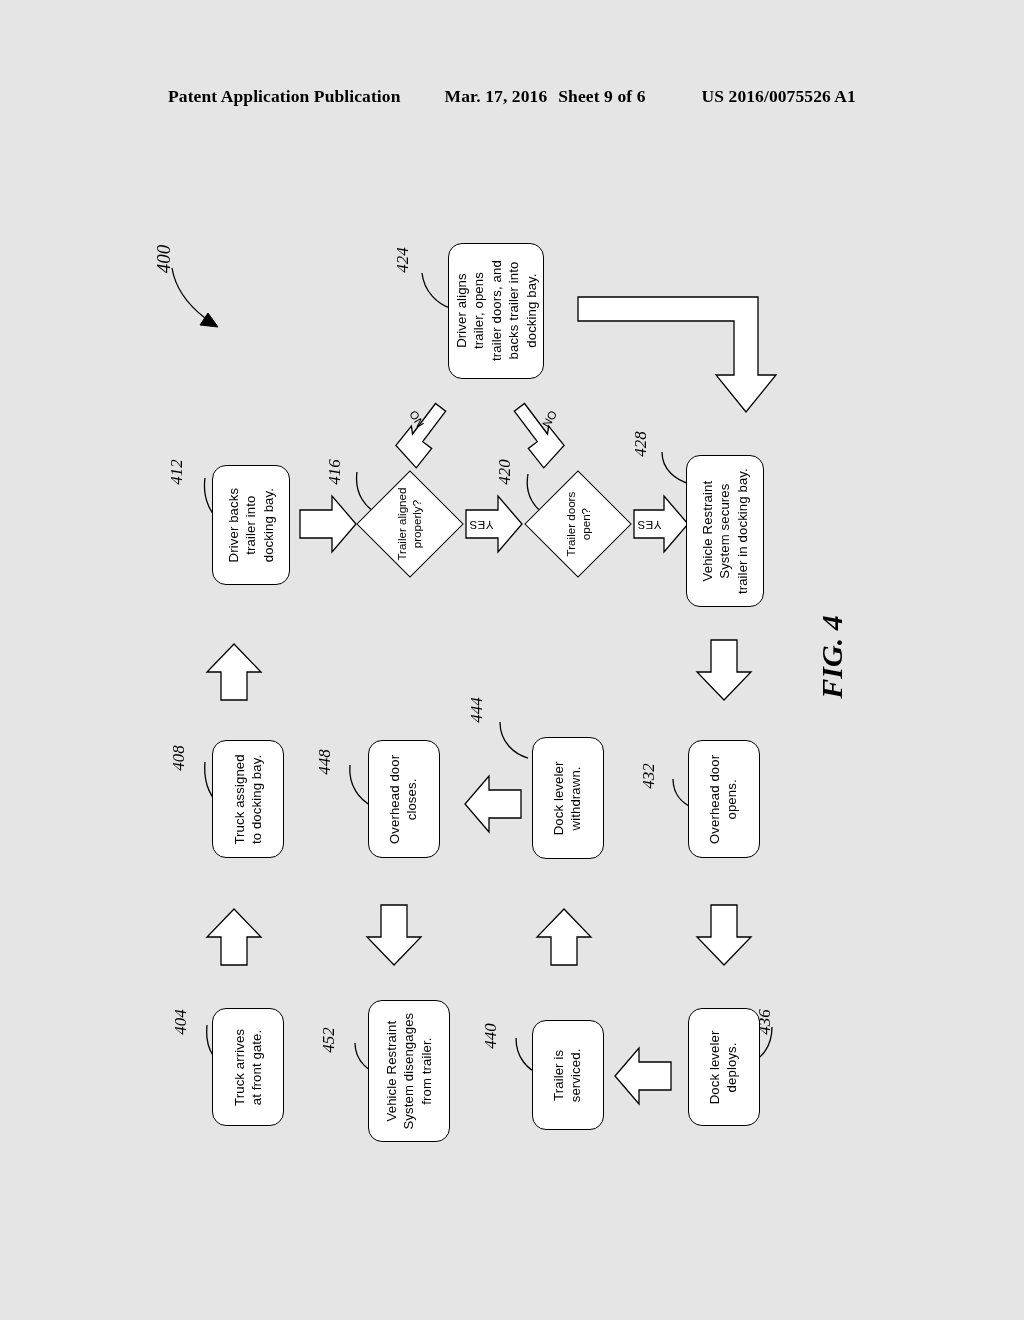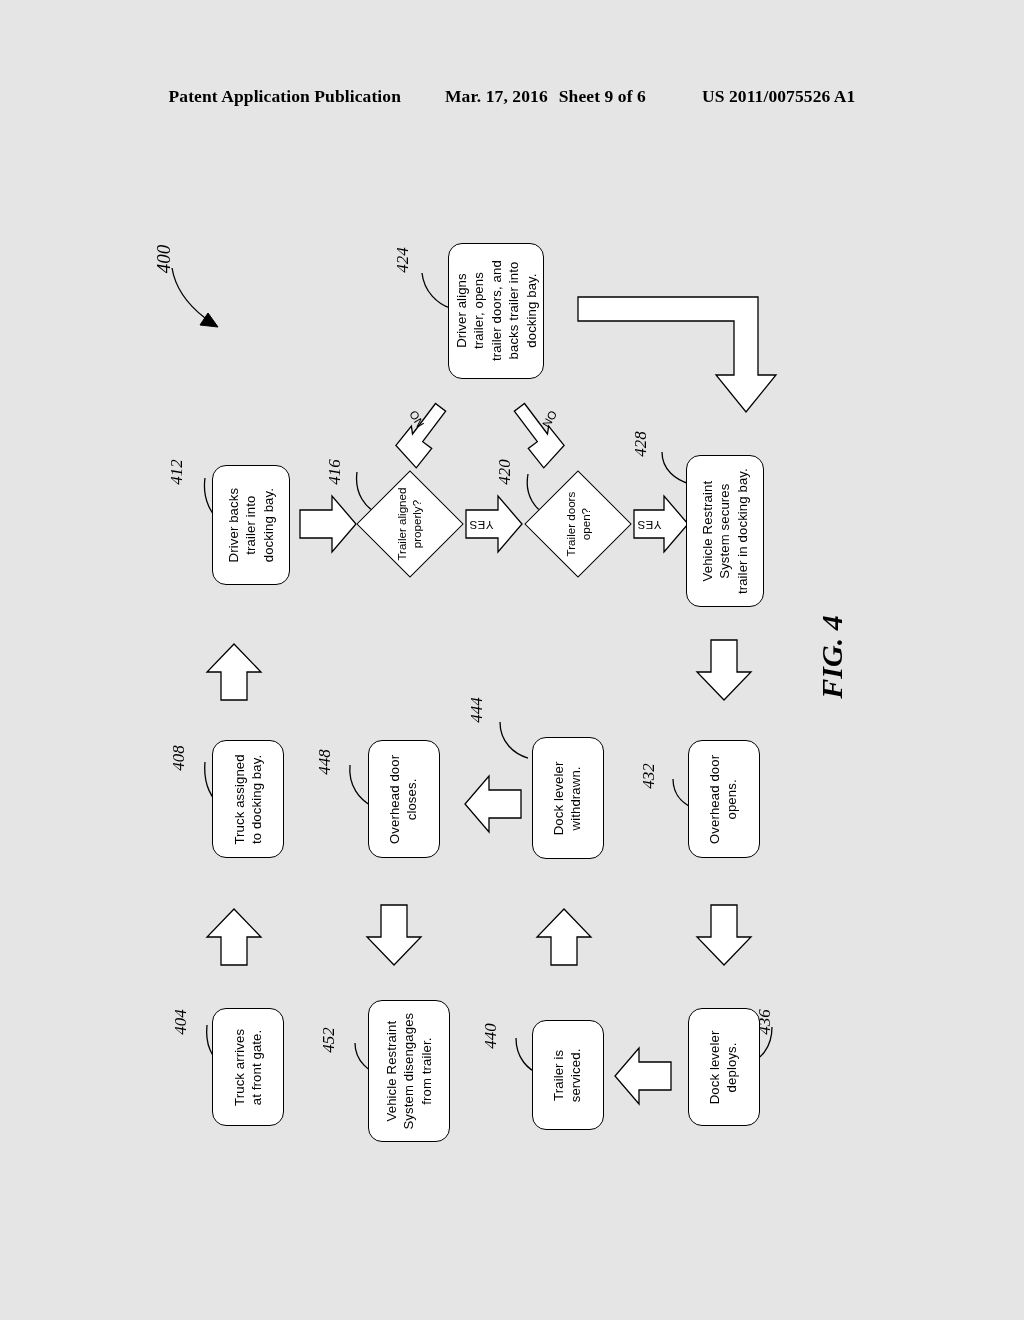--- a/index.html
+++ b/index.html
@@ -135,21 +135,21 @@
 </style>
 </head>
 <body>
 
 <div class="page">
 
   <div class="header">
     <span class="h-pub">Patent Application Publication</span>
     <span class="h-date">Mar. 17, 2016</span>
     <span class="h-sheet">Sheet 9 of 6</span>
-    <span class="h-num">US 2011/0075526 A1</span>
+    <span class="h-num">US 2016/0075526 A1</span>
   </div>
 
   <div class="chart">
 
     <svg class="svg-layer" viewBox="0 0 1024 1320">
       <g fill="none" stroke="#000" stroke-width="1.3">
 
         <path d="M172,268 C176,292 192,308 205,318"></path>
         <polygon points="208,313 218,327 200,325" fill="#000" stroke="#000" stroke-width="1"></polygon>
 

